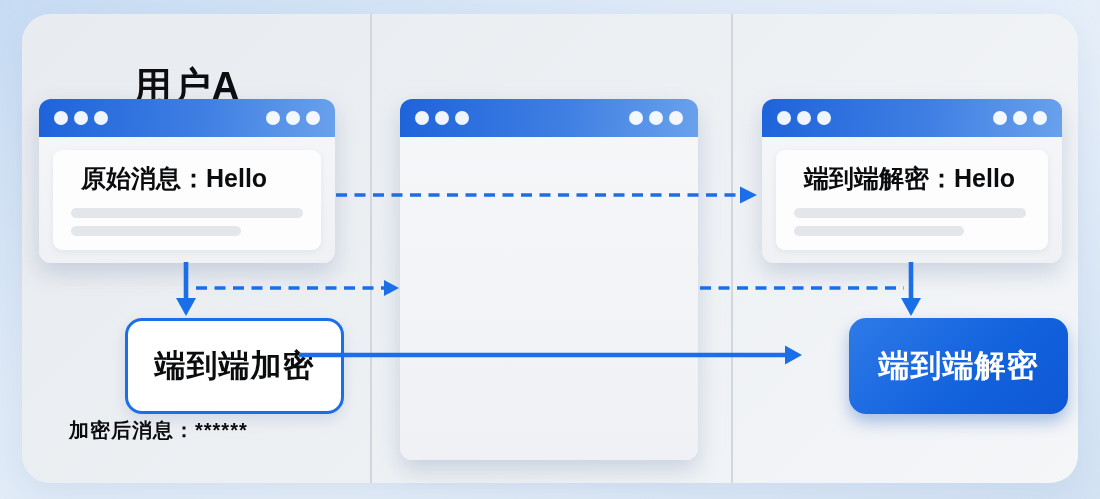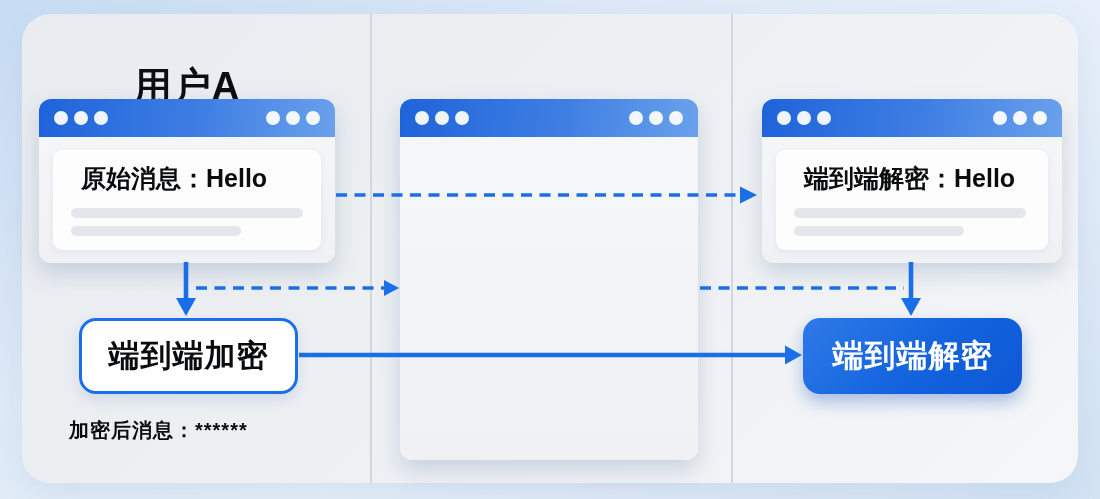--- a/index.html
+++ b/index.html
@@ -54,23 +54,23 @@
   .ph{position:absolute;left:18px;height:10px;border-radius:5px;background:#e3e6eb;}
   .ph.p1{top:58px;width:232px;}
   .ph.p2{top:76px;width:170px;}
 
   .forward-label{
     position:absolute;top:163px;left:0;right:0;text-align:center;
     font-size:29px;font-weight:700;color:#0b0c0e;
   }
 
   .btn{
-    position:absolute;top:318px;height:76px;border-radius:17px;
+    position:absolute;top:318px;height:96px;border-radius:17px;
     display:flex;align-items:center;justify-content:center;
-    font-size:31px;font-weight:800;box-sizing:border-box;letter-spacing:1px;
+    font-size:31px;font-weight:800;box-sizing:border-box;letter-spacing:1px;margin-left:46px;
   }
   .btn.encrypt{
     left:79px;width:219px;background:#ffffff;border:3px solid #1a6ee8;color:#0b0c0e;
     box-shadow:0 6px 14px rgba(90,120,180,0.18);
   }
   .btn.decrypt{
     left:803px;width:219px;color:#ffffff;
     background:linear-gradient(135deg,#2e7ae8 0%,#1261dd 60%,#0e58d6 100%);
     box-shadow:0 8px 16px rgba(30,90,190,0.35);
     text-align:center;

